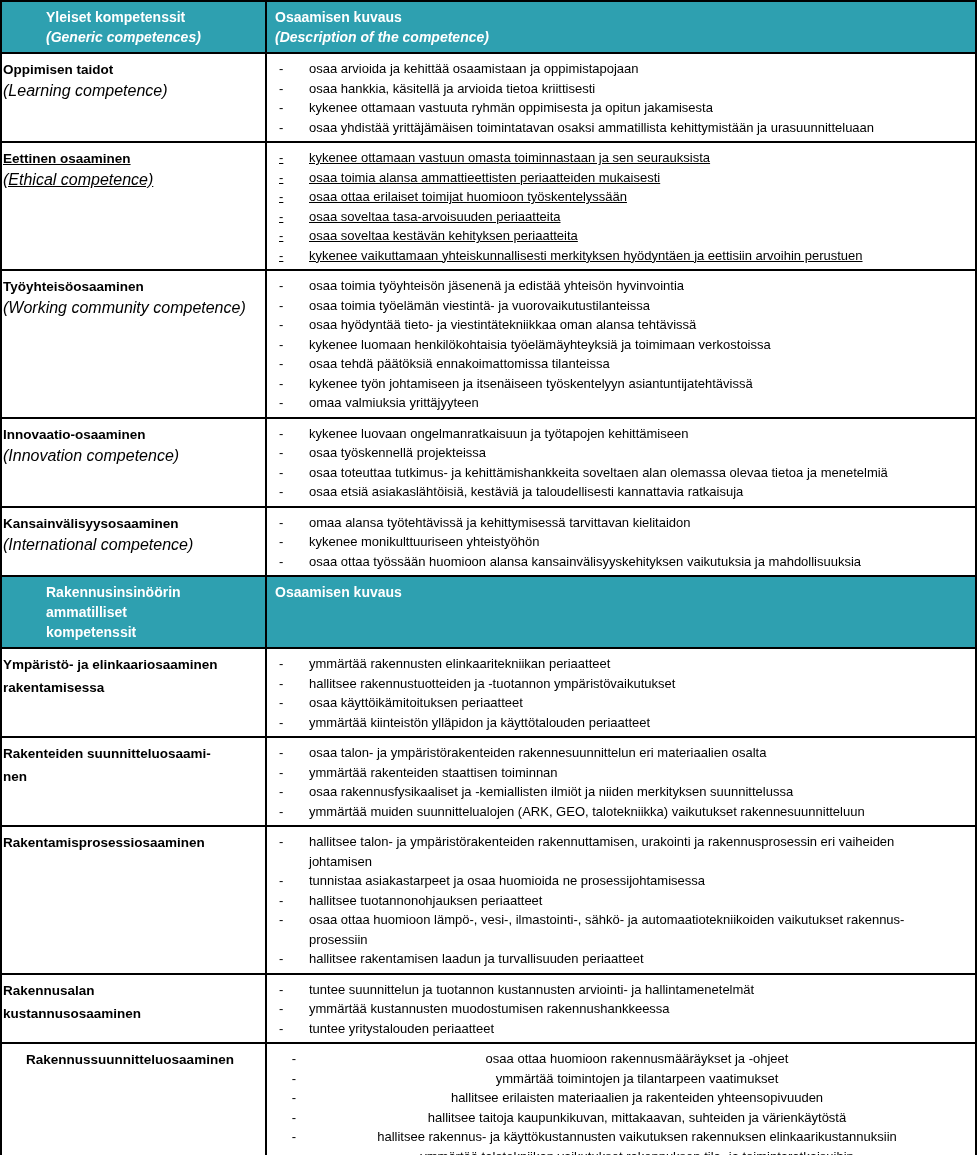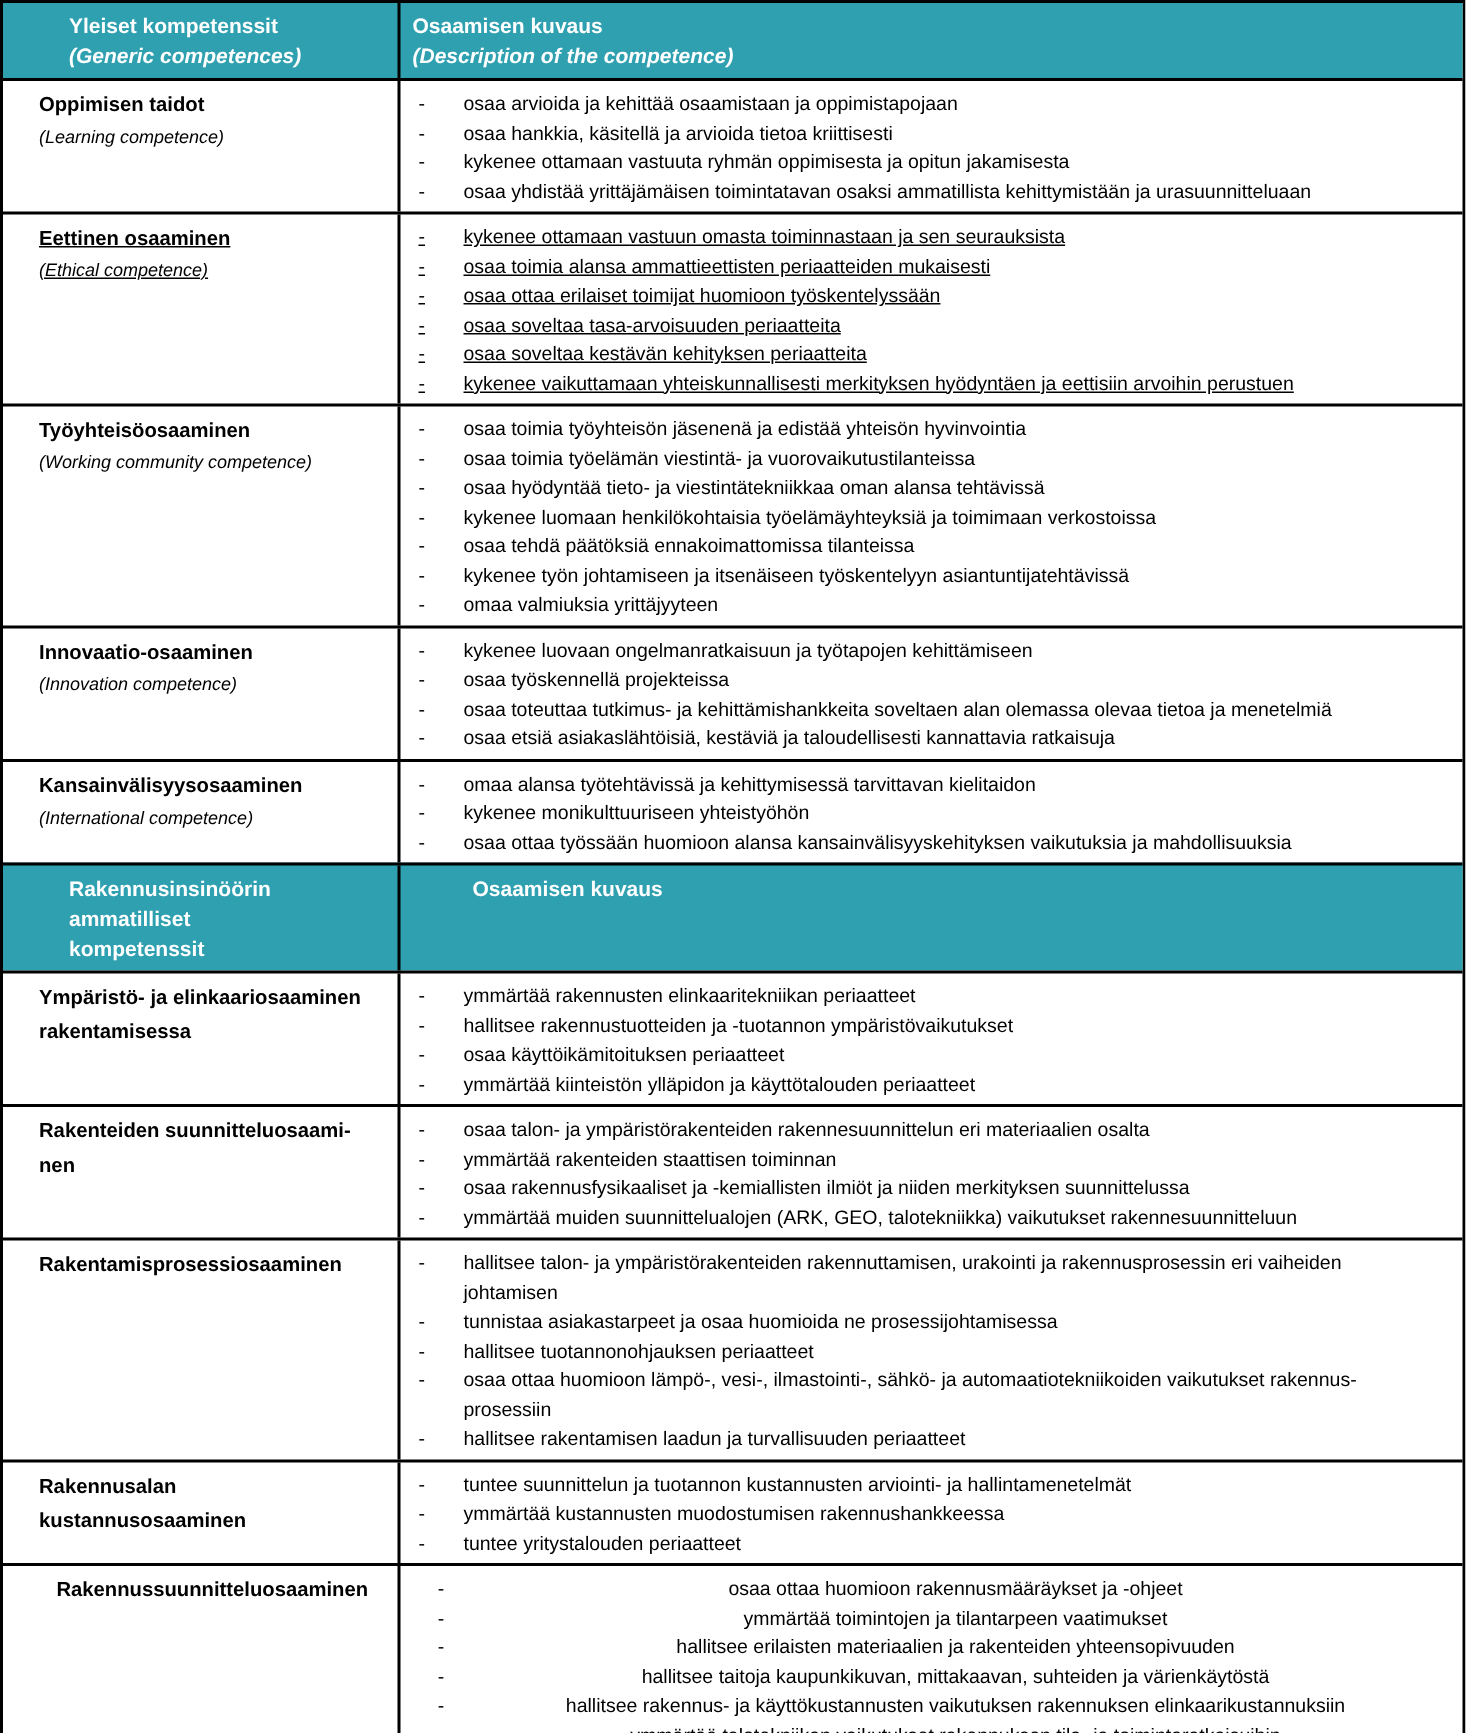--- a/index.html
+++ b/index.html
@@ -18,21 +18,21 @@
   .hrow,.row{
     display:grid;
     grid-template-columns:265px 1fr;
     box-sizing:border-box;
   }
   .row,.hrow{border-top:2px solid #000;}
   .doc > .hrow:first-child{border-top:none;}
   .cell{box-sizing:border-box;}
   .cell.left{
     border-right:2px solid #000;
-    padding:4px 8px 4px 24px;
+    padding:4px 8px 4px 1px;
   }
   .cell.right{
     padding:5px 10px 4px 12px;
   }
   
   .hrow{background:var(--header-bg,#2EA0B0);color:#fff;}
   .hrow .cell.left{padding:5px 8px;margin-left:36px;}
   .hrow .cell.right{padding:5px 8px 5px 8px;}
   .ht{
     font-size:14px;
@@ -40,30 +40,30 @@
     line-height:20px;
     white-space:pre-line;
   }
   .hs{
     font-size:14px;
     font-weight:bold;
     font-style:italic;
     line-height:20px;
   }
   #generic-header{min-height:40px;}
-  #professional-header{min-height:44px;gap:40px;}
+  #professional-header{min-height:44px;}
   
   .title{
     font-size:13.5px;
     font-weight:bold;
     line-height:23px;
     white-space:pre-line;
   }
   .subtitle{
-    font-size:12px;
+    font-size:16px;
     font-style:italic;
     line-height:20px;
   }
   .bullet{
     display:grid;
     grid-template-columns:30px 1fr;
     align-items:start;
   }
   .dash{
     font-size:13px;

